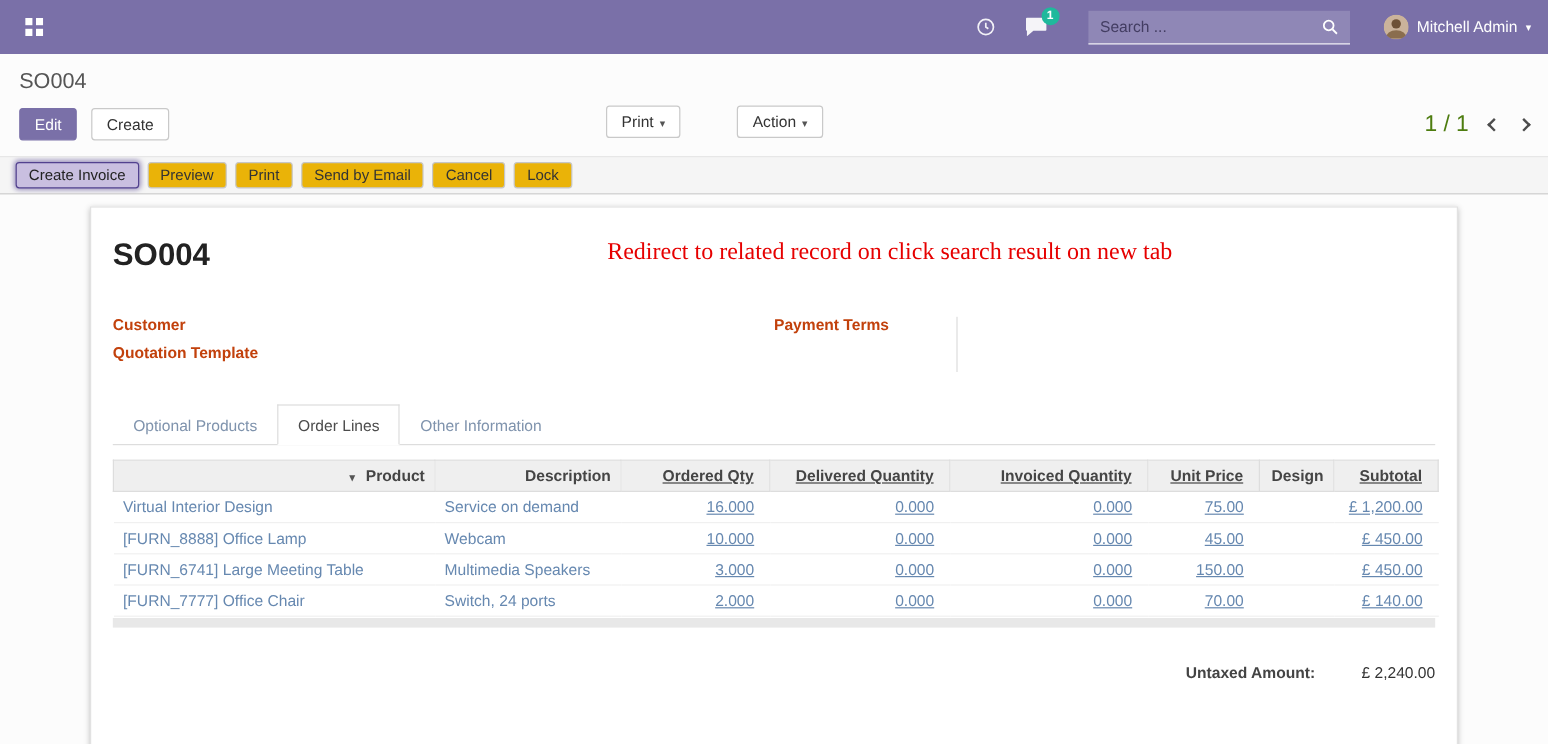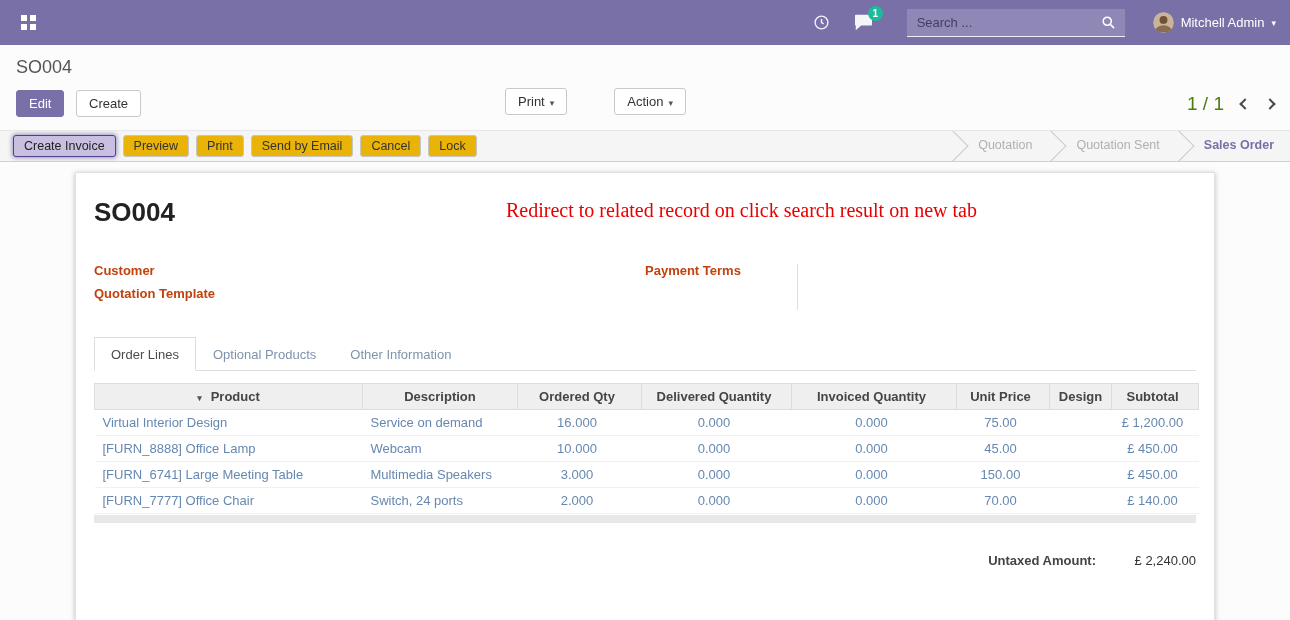--- a/index.html
+++ b/index.html
@@ -82,24 +82,24 @@
 
   
   .tabs { margin-top:30px; border-bottom:1px solid #ddd; display:flex; }
   .tab { padding:9px 16px 8px; color:#7f93ad; cursor:pointer; border:1px solid transparent;
          margin-bottom:-1px; }
   .tab.active { background:#fff; border-color:#ddd; border-bottom-color:#fff; color:#4c4c4c; }
 
   
   .order-table { width:100%; border-collapse:collapse; margin-top:12px; font-size:13px; table-layout:fixed; }
   .order-table th { background:#efefef; border:1px solid #ddd; font-weight:bold; color:#454545;
-                    padding:5px 8px; text-align:center; cursor:pointer; white-space:nowrap; overflow:hidden; }
+                    padding:5px 8px; text-align:right; cursor:pointer; white-space:nowrap; overflow:hidden; }
   .order-table td { padding:5px 8px; border-bottom:1px solid #f0f0f0; color:var(--link,#6688b0);
                     white-space:nowrap; overflow:hidden; }
-  .order-table .num { text-align:center; padding-right:13px; }
+  .order-table .num { text-align:right; padding-right:13px;text-decoration:underline; }
   .th-caret { font-size:9px; color:#555; margin-right:9px; cursor:pointer; }
   .product-link { color:var(--link,#6688b0); text-decoration:none; cursor:pointer; }
   .table-scrollbar { height:8px; background:#e8e8e8; margin-top:1px; }
 
   
   .totals { margin-top:30px; display:flex; justify-content:flex-end; align-items:baseline; }
   .totals-label { font-weight:bold; color:#444; }
   .totals-value { width:100px; text-align:right; color:#333; }
 </style>
 </head>
@@ -172,25 +172,20 @@
 </div>
 
 <div class="statusbar">
   <button class="sbtn highlight">Create Invoice</button>
   <button class="sbtn">Preview</button>
   <button class="sbtn">Print</button>
   <button class="sbtn">Send by Email</button>
   <button class="sbtn">Cancel</button>
   <button class="sbtn">Lock</button>
 
-  <div class="stages">
-    <span class="stage">Quotation</span>
-    <span class="stage">Quotation Sent</span>
-    <span class="stage active">Sales Order</span>
-  </div>
 </div>
 
 <div class="content">
   <div class="sheet">
 
     <div class="sheet-header">
       <div class="sheet-title">SO004</div>
       <div class="annotation">Redirect to related record on click search result on new tab</div>
     </div>
 
@@ -208,22 +203,22 @@
       <div class="group group-right">
         <div class="vline"></div>
         <div class="frow">
           <div class="flabel">Payment Terms</div>
           <div class="fvalue"></div>
         </div>
       </div>
     </div>
 
     <div class="tabs">
+      <div class="tab">Optional Products</div>
       <div class="tab active">Order Lines</div>
-      <div class="tab">Optional Products</div>
       <div class="tab">Other Information</div>
     </div>
 
     <table class="order-table">
       <colgroup>
         <col style="width:268px">
           <col style="width:155px">
           <col style="width:124px">
           <col style="width:150px">
         <col style="width:165px">

